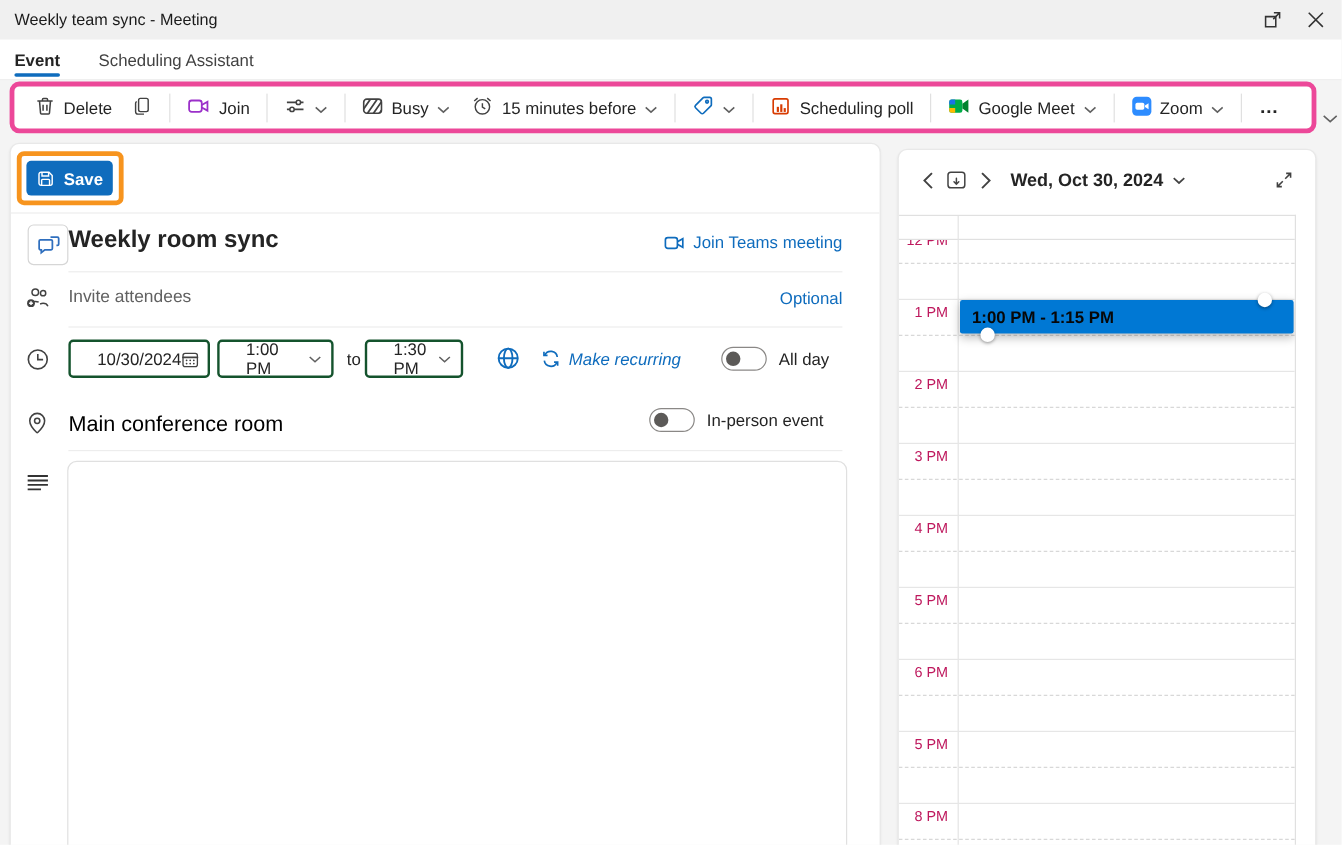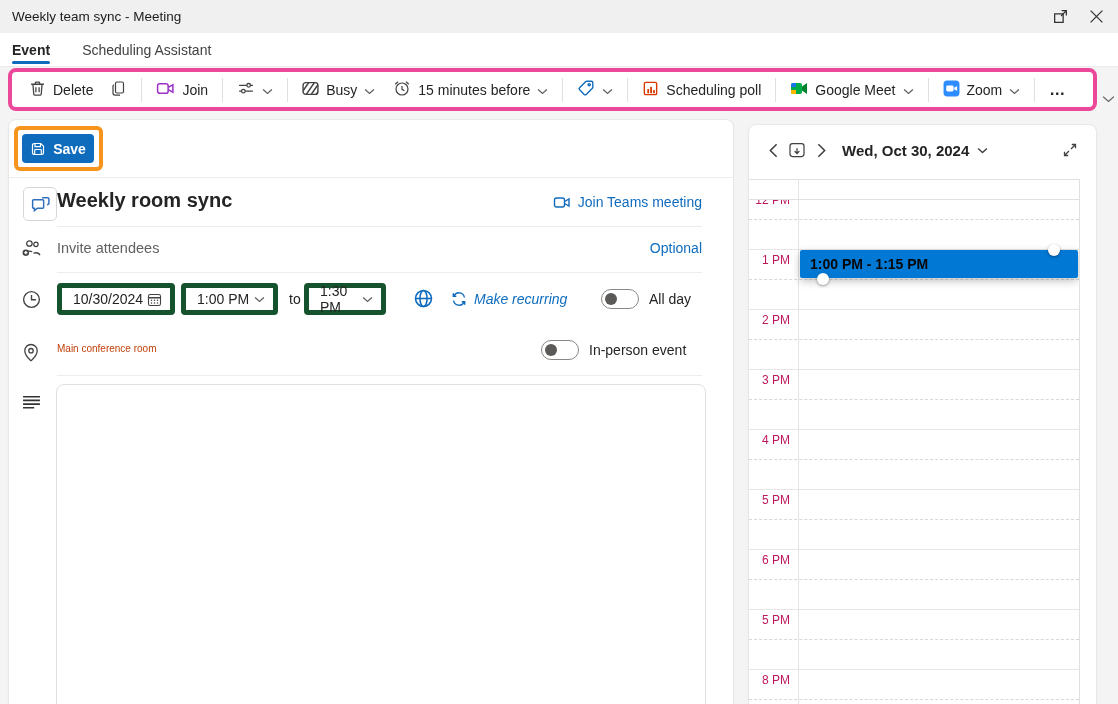--- a/index.html
+++ b/index.html
@@ -55,35 +55,35 @@
 
   .event-type-box { position:absolute; left:14px; top:67px; width:34px; height:34px;
     border:1px solid #d6d6d6; border-radius:5px; display:flex; align-items:center; justify-content:center; }
   .event-title { position:absolute; left:48px; top:69px; font-size:20px; font-weight:600; color:#242424; cursor:text; }
   .link { color:#0f6cbd; font-size:14px; cursor:pointer; display:flex; align-items:center; gap:7px; }
   .join-teams { position:absolute; right:31px; top:74px; }
   .optional { position:absolute; right:31px; top:120px; }
   .ghost-text { font-size:14.5px; color:#616161; cursor:text; }
   .invite { position:absolute; left:48px; top:120px; }
 
-  .field { position:absolute; height:32px; border:5px solid #14532d; border-radius:4px; background:#fff;
-    display:flex; align-items:center; font-size:14px; color:#242424; padding:0 8px 0 11px; cursor:pointer; }
+  .field { position:absolute; height:32px; border:2px solid #14532d; border-radius:4px; background:#fff;
+    display:flex; align-items:center; font-size:14px; color:#242424; padding:0 8px 0 22px; cursor:pointer; }
   .field .fgrow { flex:1; }
   .date-field { left:48px; top:163px; width:118px; }
   .time-start { left:172px; top:163px; width:97px; }
   .time-end   { left:295px; top:163px; width:82px; }
   .to-label { position:absolute; left:280px; top:171px; font-size:14px; }
   .globe-btn { position:absolute; left:404px; top:168px; cursor:pointer; }
   .recurring { position:absolute; left:442px; top:171px;font-style:italic; }
   .toggle { width:38px; height:20px; border:1px solid #8a8886; border-radius:10px; background:#fff;
     position:relative; cursor:pointer; flex:none; }
   .toggle .knob { position:absolute; left:3px; top:3px; width:12px; height:12px; border-radius:50%; background:#5c5a58; }
   .allday-toggle { position:absolute; left:592px; top:169px; }
   .allday-label { position:absolute; left:640px; top:171px; font-size:14px; }
-  .location-text { position:absolute; left:48px; top:223px; font-size:10px; color:#c2410c; cursor:text; }
+  .location-text { position:absolute; left:48px; top:223px; font-size:18px; color:#000000; cursor:text; }
   .inperson-toggle { position:absolute; left:532px; top:220px; }
   .inperson-label { position:absolute; left:580px; top:222px; font-size:14px; }
   .desc-box { position:absolute; left:47px; top:264px; width:650px; height:400px;
     border:1px solid #e0e0e0; border-radius:8px; cursor:text; }
 
   
   .cal-header { position:absolute; left:0; top:9px; width:100%; height:32px; display:flex;
     align-items:center; padding-left:12px; }
   .icon-btn { width:24px; height:24px; border-radius:4px; display:flex; align-items:center;
     justify-content:center; cursor:pointer; flex:none; }

